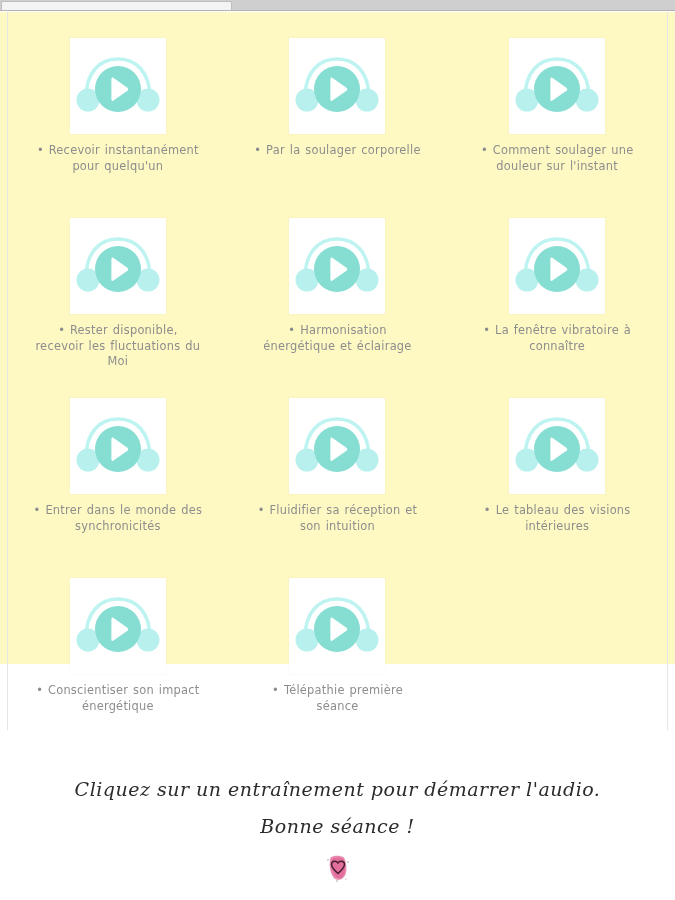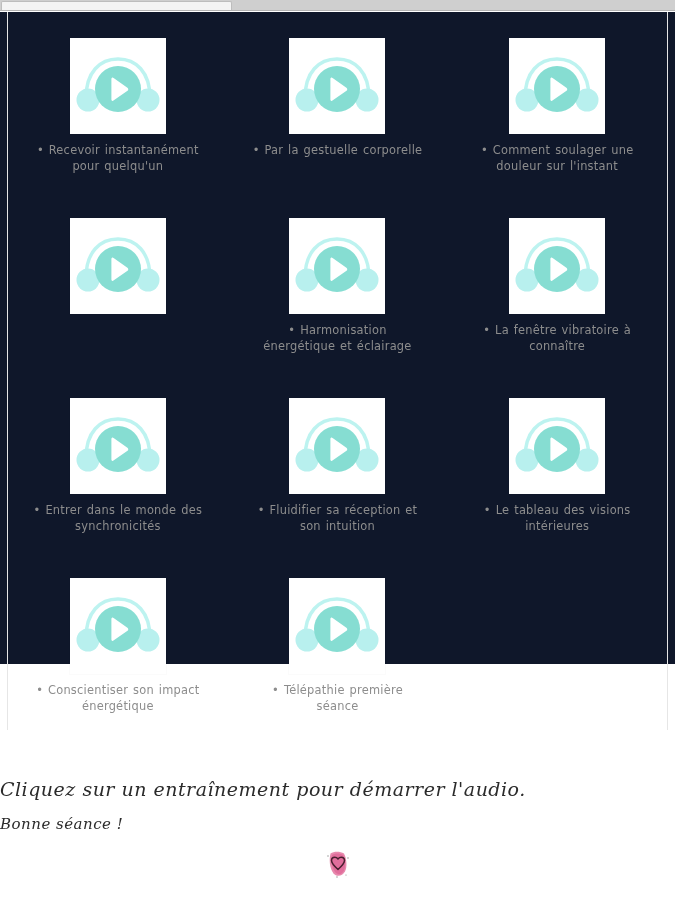--- a/index.html
+++ b/index.html
@@ -36,21 +36,21 @@
     border-radius: 2px 2px 0 0;
     box-sizing: border-box;
   }
 
   
   #grid-panel {
     position: absolute;
     left: 0; top: 12px;
     width: 675px;
     height: 652px;
-    background: #0f172a;
+    background: #fef9c3;
     box-sizing: border-box;
   }
   #panel-edge-left {
     position: absolute;
     left: 7px; top: 0;
     width: 1px; height: 718px;
     background: #e6e6e6;
   }
   #panel-edge-right {
     position: absolute;
@@ -100,34 +100,35 @@
   }
 
   
   #footer {
     position: absolute;
     left: 0; top: 730px;
     width: 675px;
     height: 170px;
     background: #ffffff;
     box-sizing: border-box;
+    text-align: center;
   }
   .script-line {
     font-family: "DejaVu Serif", serif;
     font-style: italic;
     color: #2b2b2b;
     letter-spacing: 0.5px;
   }
   #footer-line-1 {
     margin-top: 48px;
     font-size: 19px;
   }
   #footer-line-2 {
     margin-top: 15px;
-    font-size: 15px;
+    font-size: 19px;
   }
   #footer-ornament {
     margin-top: 14px;
     display: flex;
     justify-content: center;
   }
 </style>
 </head>
 <body>
 
@@ -158,21 +159,21 @@
       <div class="card">
         <div class="icon-tile">
           <svg width="86" height="70" viewBox="0 0 86 70">
             <path d="M11 47 C11 21 25 8 43 8 C61 8 75 21 75 47" fill="none" stroke="#bdf3f0" stroke-width="3.4" stroke-linecap="round"></path>
             <circle cx="13" cy="49" r="11.5" fill="#b8f0ee"></circle>
             <circle cx="73" cy="49" r="11.5" fill="#b8f0ee"></circle>
             <circle cx="43" cy="38" r="23" fill="#86ddd2"></circle>
             <path d="M37.5 26.5 C37 26.5 36.4 27 36.4 28 L36.4 48.5 C36.4 49.6 37.2 50.2 38.1 49.7 L52.5 39.8 C53.6 39 53.5 37.4 52.4 36.7 L38.6 27 C38.2 26.7 37.9 26.5 37.5 26.5 Z" fill="#ffffff"></path>
           </svg>
         </div>
-        <div class="card-label">• Par la gestuelle corporelle</div>
+        <div class="card-label">• Par la soulager corporelle</div>
       </div>
       <div class="card">
         <div class="icon-tile">
           <svg width="86" height="70" viewBox="0 0 86 70">
             <path d="M11 47 C11 21 25 8 43 8 C61 8 75 21 75 47" fill="none" stroke="#bdf3f0" stroke-width="3.4" stroke-linecap="round"></path>
             <circle cx="13" cy="49" r="11.5" fill="#b8f0ee"></circle>
             <circle cx="73" cy="49" r="11.5" fill="#b8f0ee"></circle>
             <circle cx="43" cy="38" r="23" fill="#86ddd2"></circle>
             <path d="M37.5 26.5 C37 26.5 36.4 27 36.4 28 L36.4 48.5 C36.4 49.6 37.2 50.2 38.1 49.7 L52.5 39.8 C53.6 39 53.5 37.4 52.4 36.7 L38.6 27 C38.2 26.7 37.9 26.5 37.5 26.5 Z" fill="#ffffff"></path>
           </svg>
@@ -182,20 +183,21 @@
       <div class="card">
         <div class="icon-tile">
           <svg width="86" height="70" viewBox="0 0 86 70">
             <path d="M11 47 C11 21 25 8 43 8 C61 8 75 21 75 47" fill="none" stroke="#bdf3f0" stroke-width="3.4" stroke-linecap="round"></path>
             <circle cx="13" cy="49" r="11.5" fill="#b8f0ee"></circle>
             <circle cx="73" cy="49" r="11.5" fill="#b8f0ee"></circle>
             <circle cx="43" cy="38" r="23" fill="#86ddd2"></circle>
             <path d="M37.5 26.5 C37 26.5 36.4 27 36.4 28 L36.4 48.5 C36.4 49.6 37.2 50.2 38.1 49.7 L52.5 39.8 C53.6 39 53.5 37.4 52.4 36.7 L38.6 27 C38.2 26.7 37.9 26.5 37.5 26.5 Z" fill="#ffffff"></path>
           </svg>
         </div>
+        <div class="card-label">• Rester disponible, recevoir les fluctuations du Moi</div>
       </div>
       <div class="card">
         <div class="icon-tile">
           <svg width="86" height="70" viewBox="0 0 86 70">
             <path d="M11 47 C11 21 25 8 43 8 C61 8 75 21 75 47" fill="none" stroke="#bdf3f0" stroke-width="3.4" stroke-linecap="round"></path>
             <circle cx="13" cy="49" r="11.5" fill="#b8f0ee"></circle>
             <circle cx="73" cy="49" r="11.5" fill="#b8f0ee"></circle>
             <circle cx="43" cy="38" r="23" fill="#86ddd2"></circle>
             <path d="M37.5 26.5 C37 26.5 36.4 27 36.4 28 L36.4 48.5 C36.4 49.6 37.2 50.2 38.1 49.7 L52.5 39.8 C53.6 39 53.5 37.4 52.4 36.7 L38.6 27 C38.2 26.7 37.9 26.5 37.5 26.5 Z" fill="#ffffff"></path>
           </svg>

